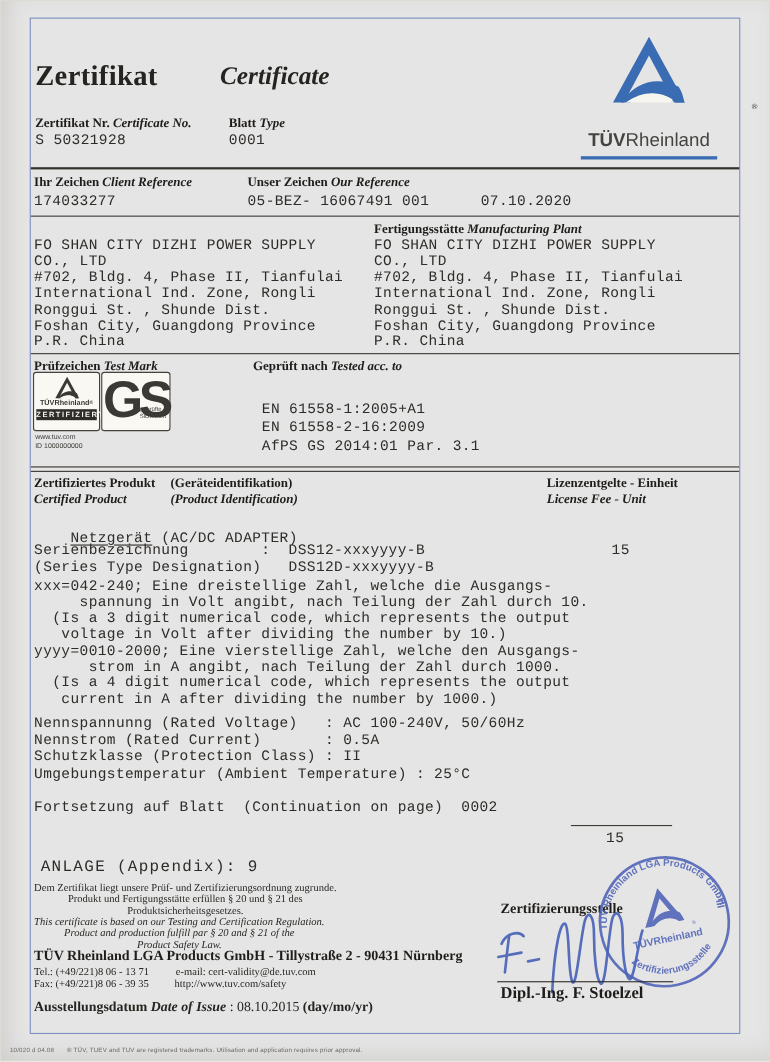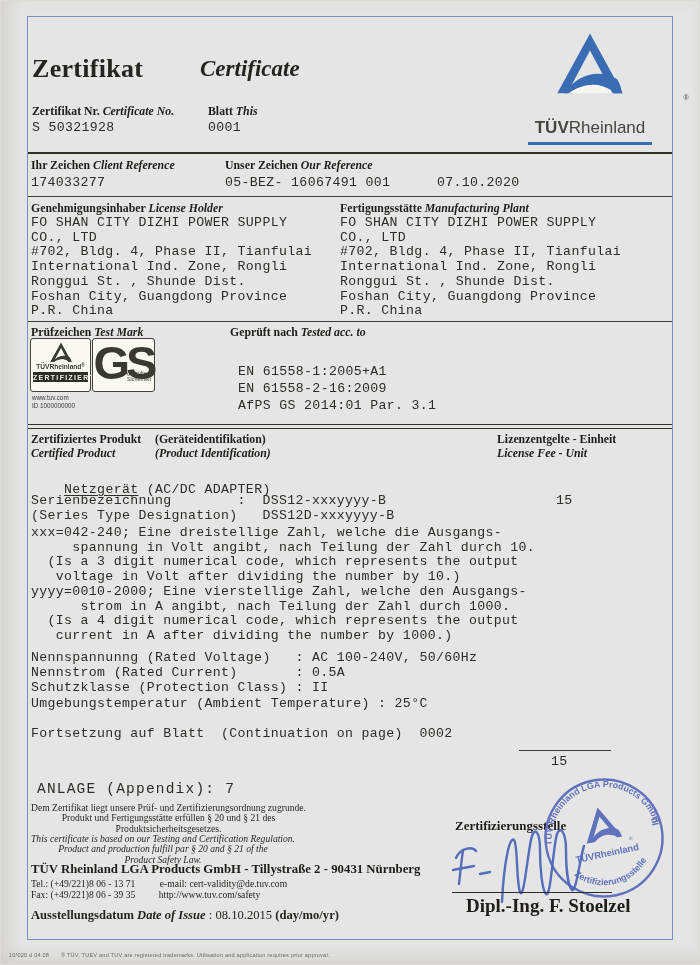--- a/index.html
+++ b/index.html
@@ -58,21 +58,21 @@
   </div>
 
   <div class="abs lbl" style="left:32px;top:104px;">
     <span>Zertifikat Nr.</span>
     <span class="en">Certificate No.</span>
   </div>
   <div class="abs mono" style="left:32px;top:120px;">S 50321928</div>
 
   <div class="abs lbl" style="left:208px;top:104px;">
     <span>Blatt</span>
-    <span class="en">This</span>
+    <span class="en">Type</span>
   </div>
   <div class="abs mono" style="left:208px;top:120px;">0001</div>
 
   <div class="abs rule-thick" style="left:28px;top:152px;width:644px;"></div>
 
   <div class="abs lbl" style="left:31px;top:158px;">
     <span>Ihr Zeichen</span>
     <span class="en">Client Reference</span>
   </div>
   <div class="abs mono" style="left:31px;top:175px;">174033277</div>
@@ -80,24 +80,20 @@
   <div class="abs lbl" style="left:225px;top:158px;">
     <span>Unser Zeichen</span>
     <span class="en">Our Reference</span>
   </div>
   <div class="abs mono" style="left:225px;top:175px;">05-BEZ- 16067491 001</div>
 
   <div class="abs mono" style="left:437px;top:175px;">07.10.2020</div>
 
   <div class="abs rule" style="left:28px;top:196px;width:644px;"></div>
 
-  <div class="abs lbl" style="left:31px;top:201px;">
-    <span>Genehmigungsinhaber</span>
-    <span class="en">License Holder</span>
-  </div>
   <div class="abs mono-block" style="left:31px;top:216px;">FO SHAN CITY DIZHI POWER SUPPLY
 CO., LTD
 #702, Bldg. 4, Phase II, Tianfulai
 International Ind. Zone, Rongli
 Ronggui St. , Shunde Dist.
 Foshan City, Guangdong Province
 P.R. China</div>
 
   <div class="abs lbl" style="left:340px;top:201px;">
     <span>Fertigungsstätte</span>
@@ -177,21 +173,21 @@
   <div class="abs mono-block" style="left:31px;top:650px;line-height:15.2px;">Nennspannunng (Rated Voltage)   : AC 100-240V, 50/60Hz
 Nennstrom (Rated Current)       : 0.5A
 Schutzklasse (Protection Class) : II
 Umgebungstemperatur (Ambient Temperature) : 25°C</div>
 
   <div class="abs mono" style="left:31px;top:726px;">Fortsetzung auf Blatt  (Continuation on page)  0002</div>
 
   <div class="abs rule" style="left:519px;top:750px;width:92px;"></div>
   <div class="abs mono" style="left:551px;top:754px;">15</div>
 
-  <div class="abs mono" style="left:37px;top:781px;font-size:14.5px;letter-spacing:1.2px;">ANLAGE (Appendix): 7</div>
+  <div class="abs mono" style="left:37px;top:781px;font-size:14.5px;letter-spacing:1.2px;">ANLAGE (Appendix): 9</div>
 
   <div class="abs fineprint" style="left:31px;top:803px;">Dem Zertifikat liegt unsere Prüf- und Zertifizierungsordnung zugrunde.
 Produkt und Fertigungsstätte erfüllen § 20 und § 21 des
 Produktsicherheitsgesetzes.</div>
   <div class="abs fineprint it" style="left:31px;top:834px;">This certificate is based on our Testing and Certification Regulation.
 Product and production fulfill par § 20 and § 21 of the
 Product Safety Law.</div>
 
   <div class="abs lbl" style="left:455px;top:818px;font-size:13px;">Zertifizierungsstelle</div>
 
@@ -222,21 +218,21 @@
     <g stroke="#4a63b8" stroke-width="2.4" fill="none" stroke-linecap="round" opacity="0.92">
       <path d="M8 38 C12 28 24 26 28 31"></path>
       <path d="M15 30 C13 44 12 56 11 64"></path>
       <path d="M5 50 L26 46"></path>
       <path d="M32 54 L42 52"></path>
       <path d="M54 82 C56 40 62 16 66 20 C70 25 68 60 72 72 C76 82 80 28 84 16 C87 7 92 12 92 30 C92 48 94 70 98 74 C103 78 105 26 109 14 C112 6 118 11 118 30 C118 48 120 66 124 70 C128 73 132 38 136 26"></path>
     </g>
   </svg>
 
   <div class="abs sig-line" style="left:452px;top:892px;width:160px;"></div>
-  <div class="abs lbl" style="left:466px;top:895px;font-size:19px;">Dipl.-Ing. F. Stoelzel</div>
+  <div class="abs lbl" style="left:455px;top:895px;font-size:15px;">Dipl.-Ing. F. Stoelzel</div>
 
   <div class="abs lbl" style="left:31px;top:862px;font-size:12.8px;">TÜV Rheinland LGA Products GmbH - Tillystraße 2 - 90431 Nürnberg</div>
   <div class="abs" style="left:31px;top:878px;font-size:9.6px;font-family:'Liberation Serif',serif;">
     <span>Tel.: (+49/221)8 06 - 13 71</span>
     <span style="margin-left:22px;">e-mail: cert-validity@de.tuv.com</span>
   </div>
   <div class="abs" style="left:31px;top:889px;font-size:9.6px;font-family:'Liberation Serif',serif;">
     <span>Fax: (+49/221)8 06 - 39 35</span>
     <span style="margin-left:21px;">http://www.tuv.com/safety</span>
   </div>

